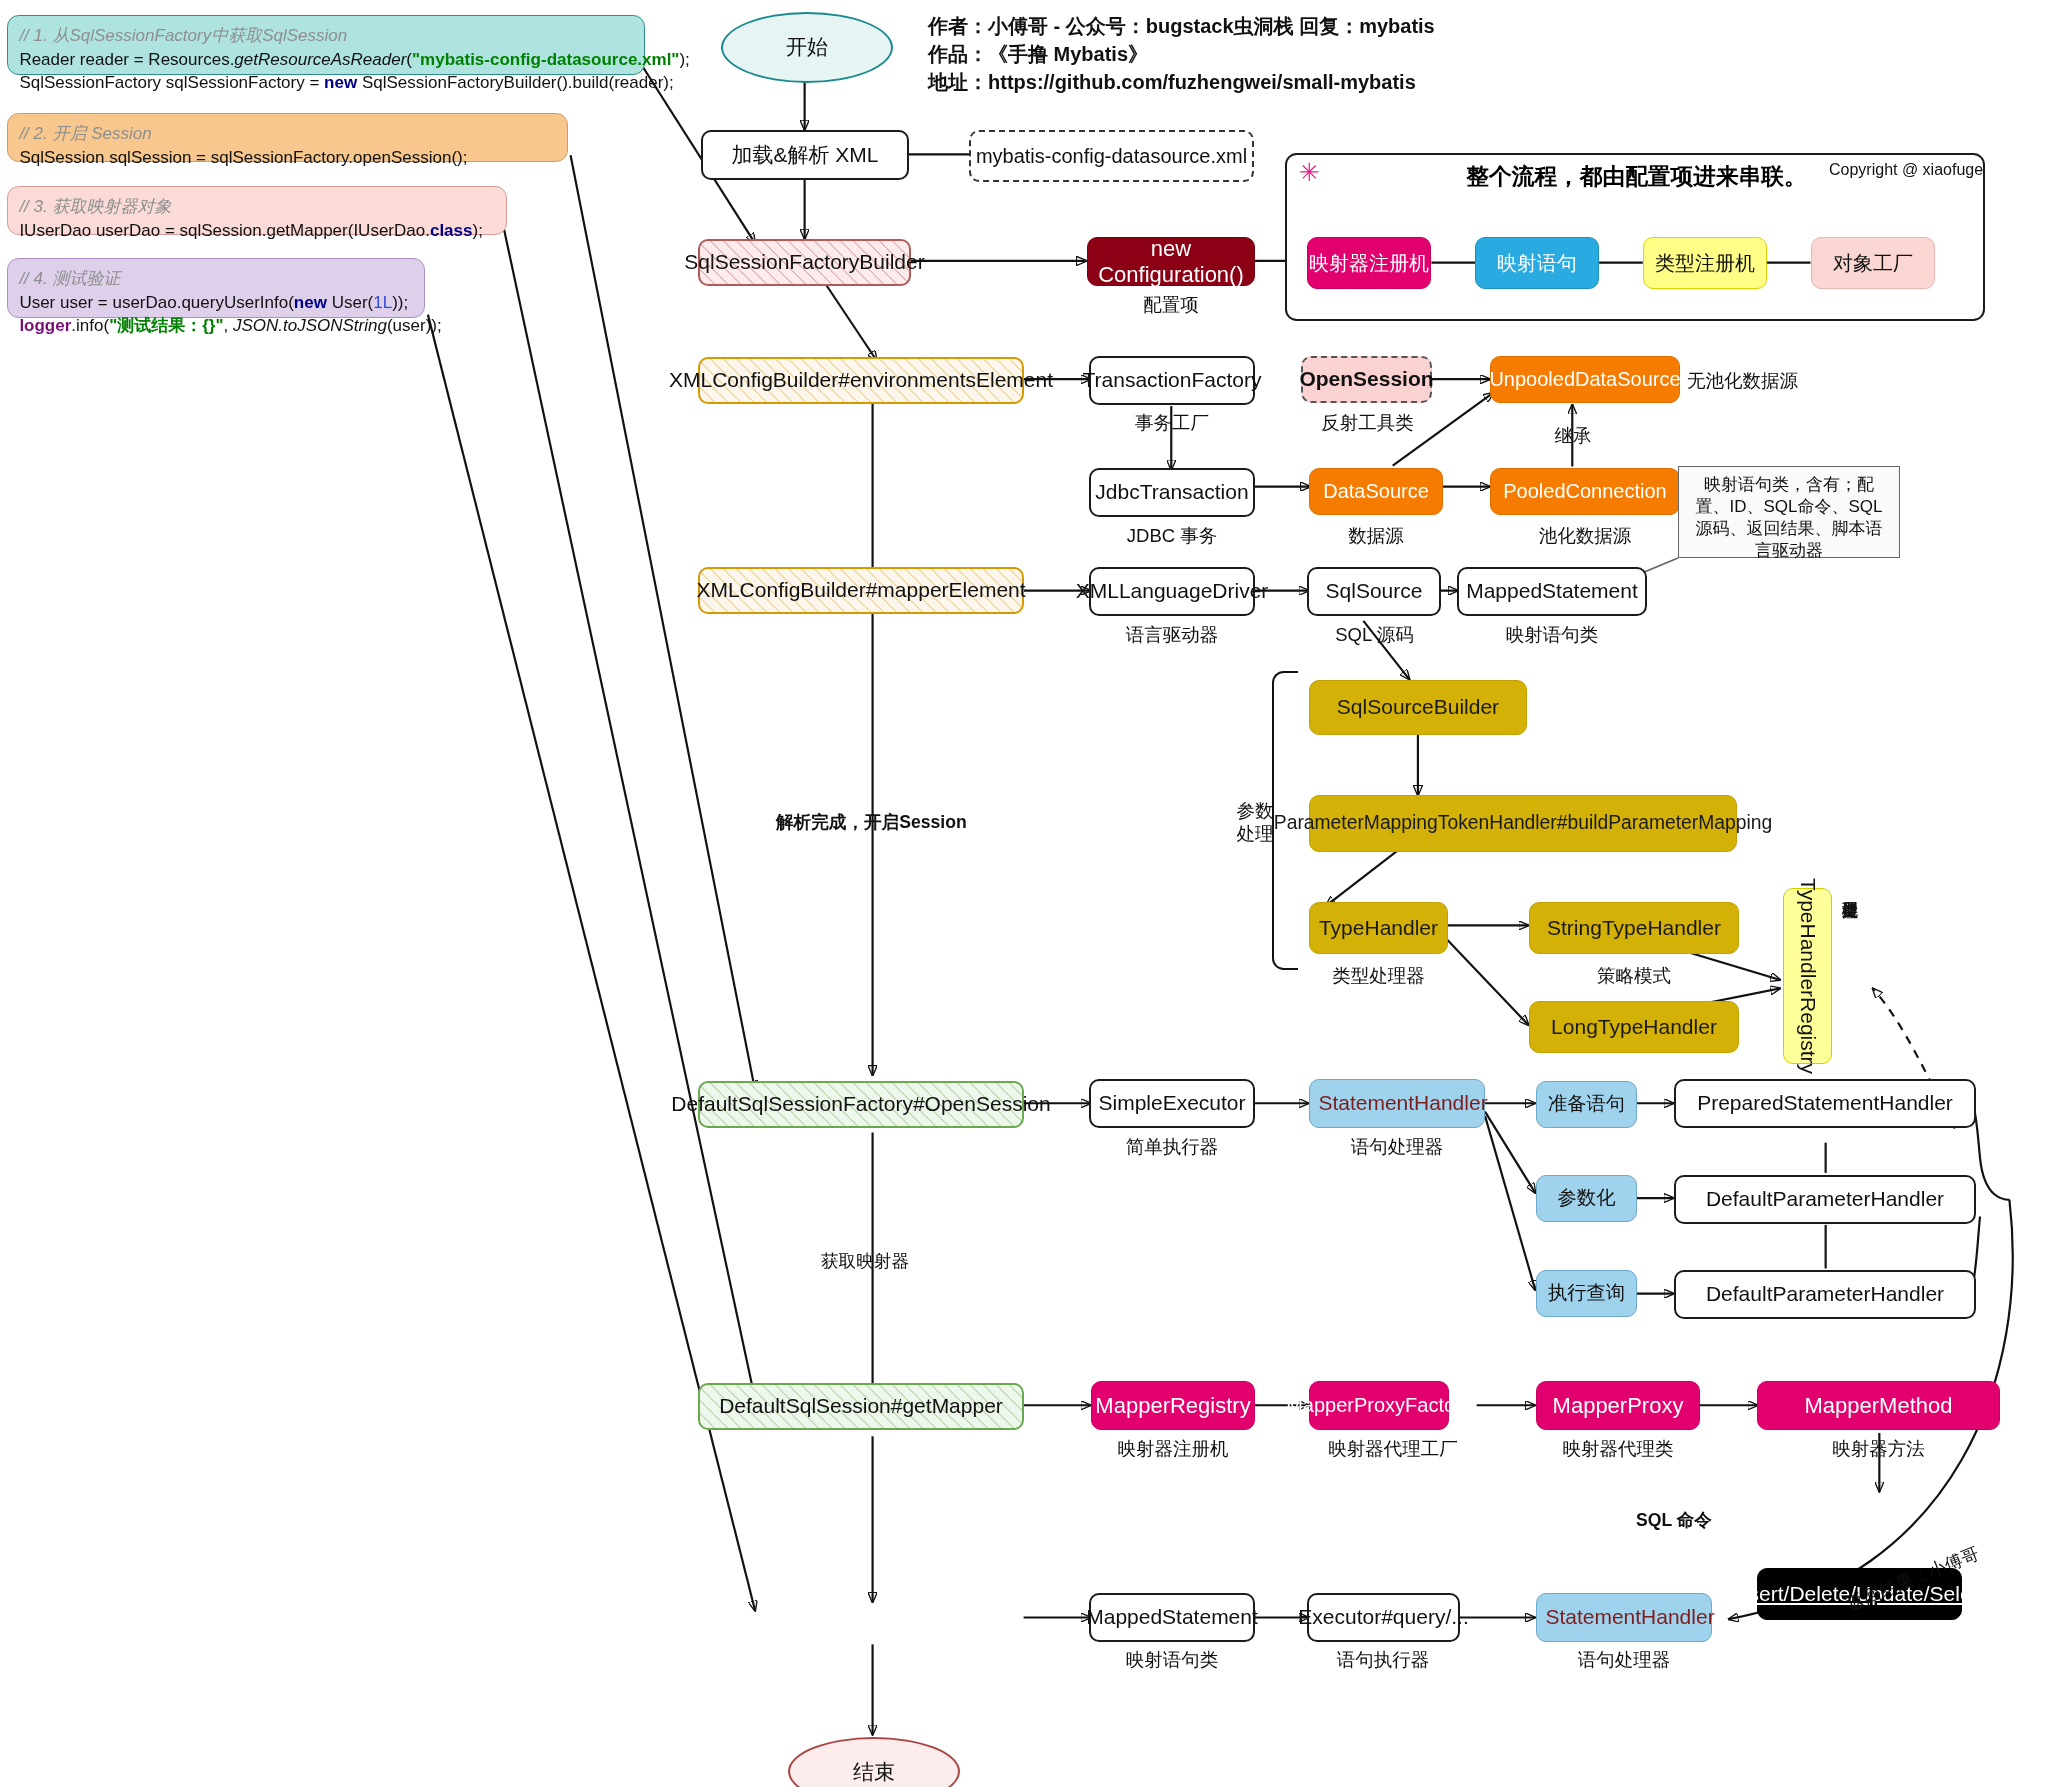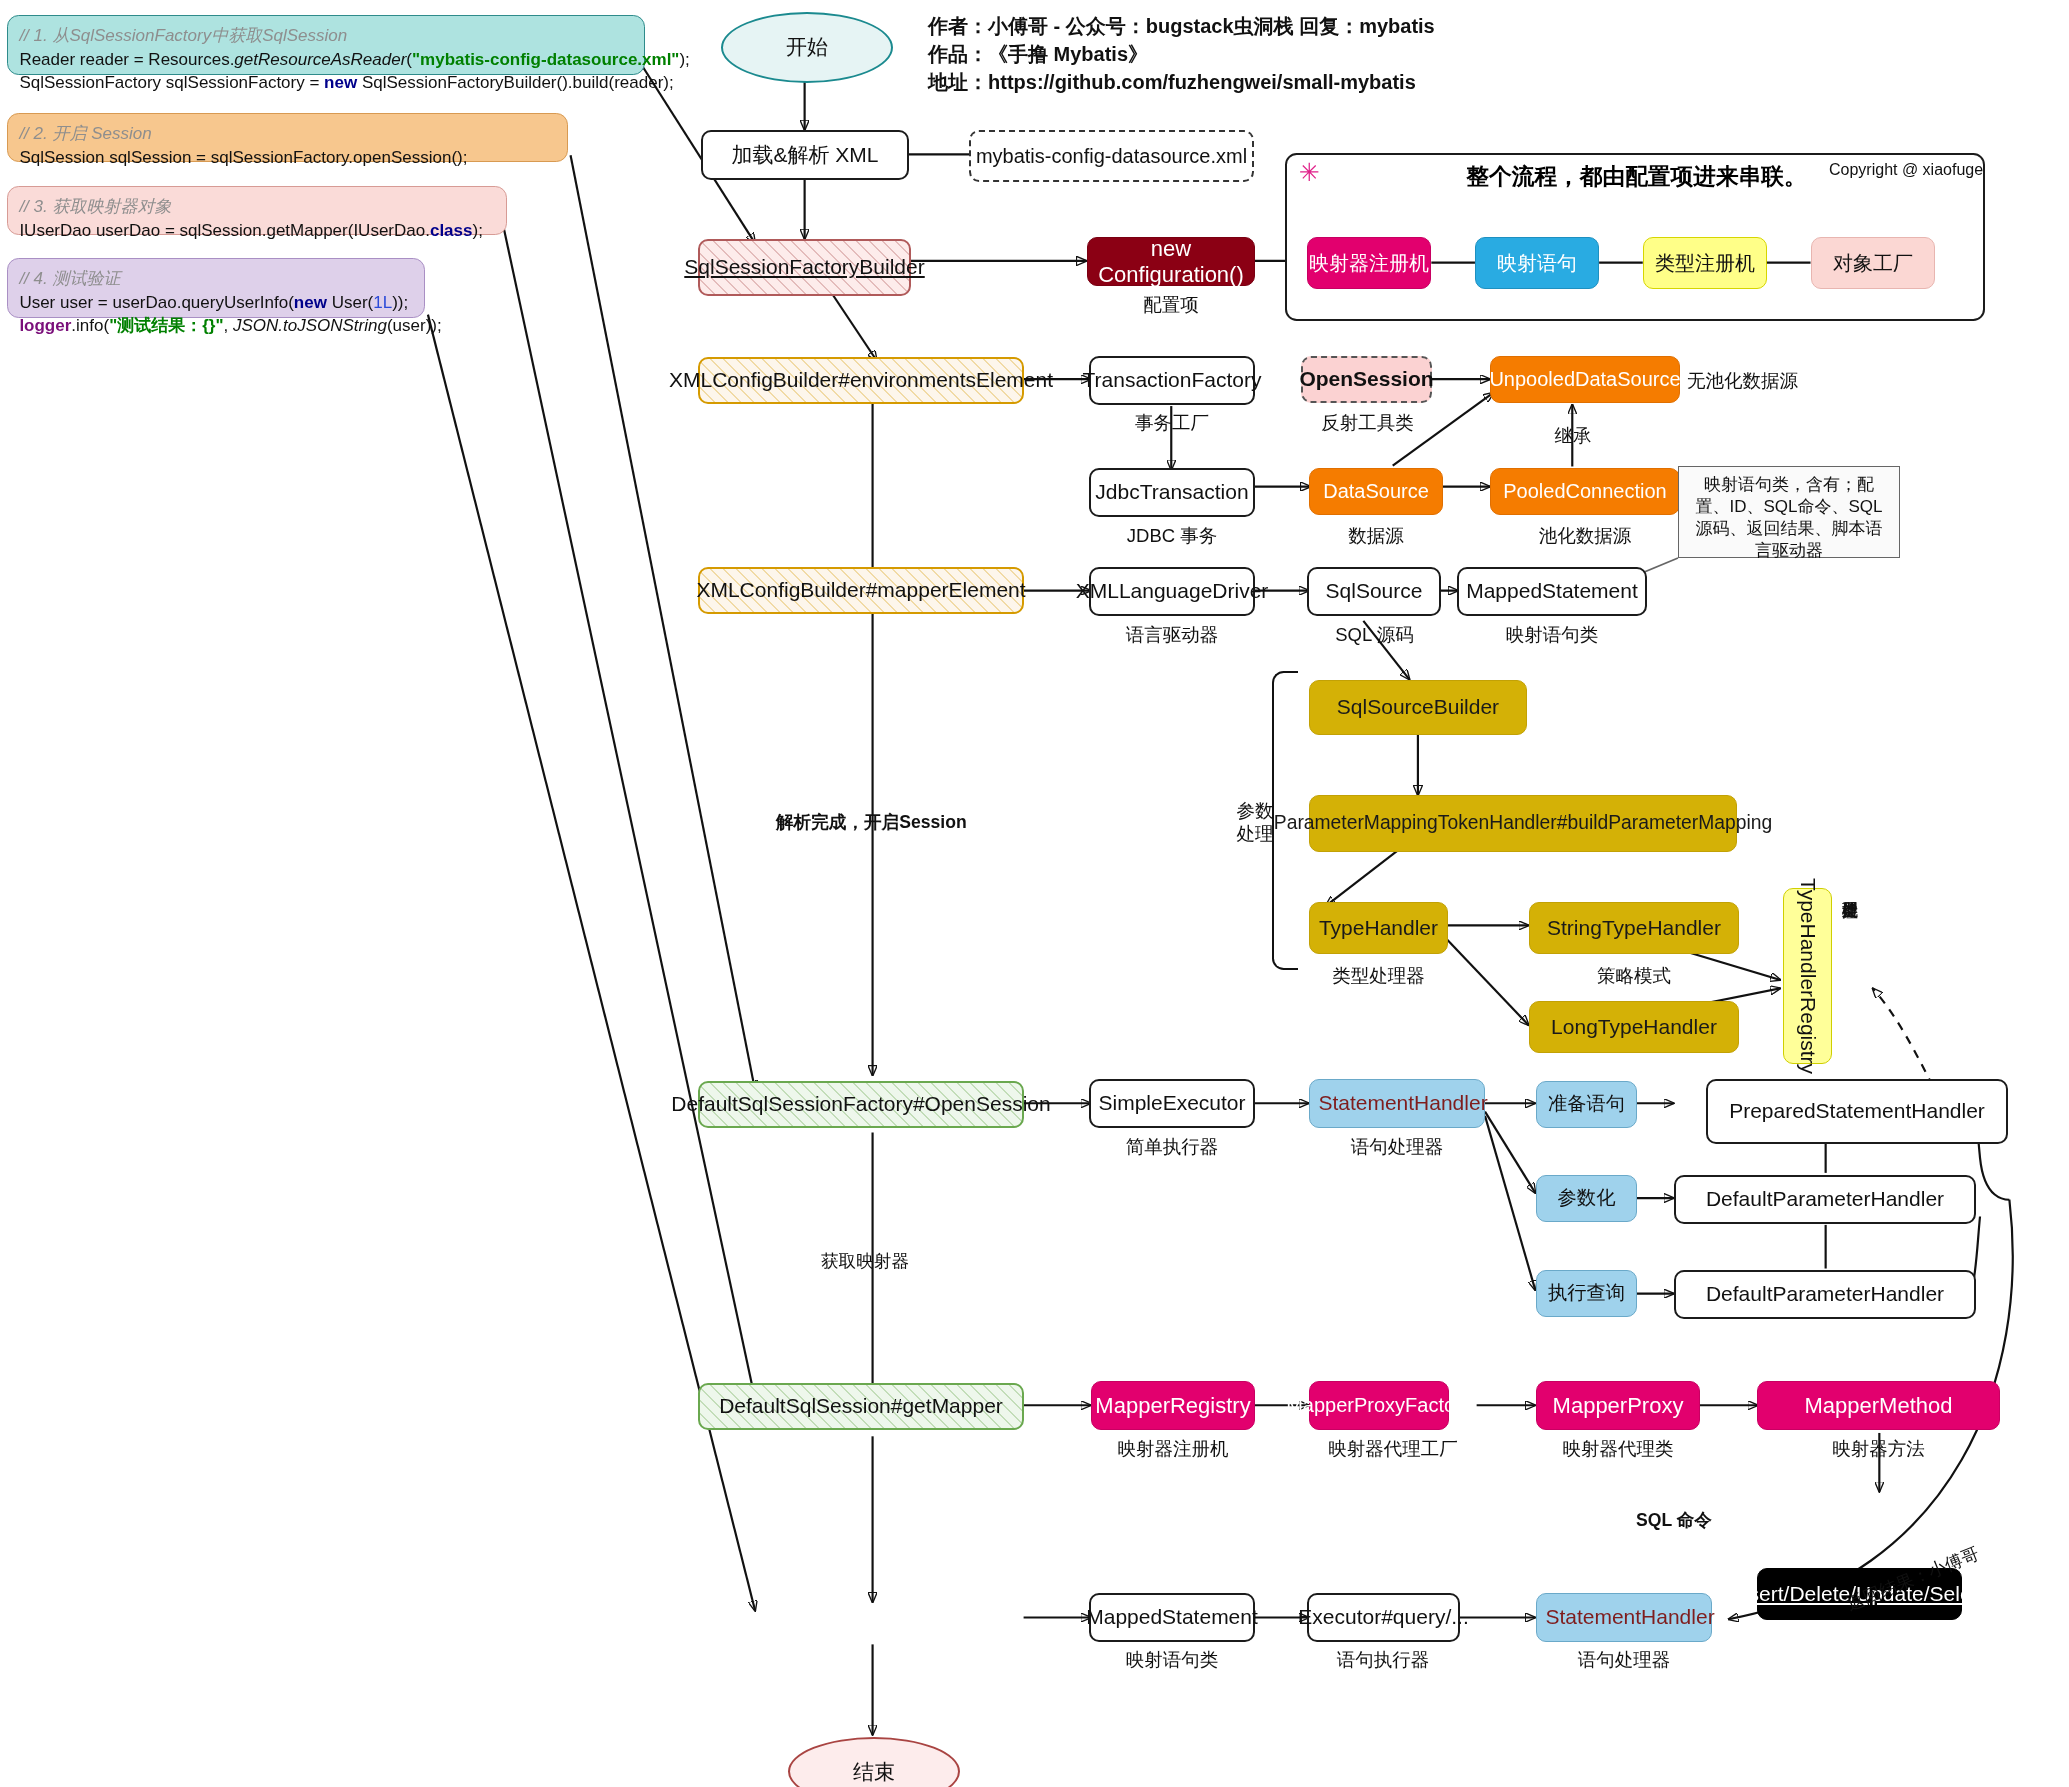--- a/index.html
+++ b/index.html
@@ -239,21 +239,21 @@
   </div>
 
   <div class="node n-plain" style="left:701px;top:130px;width:208px;height:50px;">
     <span>加载&amp;解析 XML</span>
   </div>
 
   <div class="node n-dashbox" style="left:969px;top:130px;width:285px;height:52px;">
     <span>mybatis-config-datasource.xml</span>
   </div>
 
-  <div class="node n-redpale hatch-red" style="left:698px;top:239px;width:213px;height:57px;text-decoration:underline;">
+  <div class="node n-redpale hatch-red" style="left:698px;top:239px;width:213px;height:47px;">
     <span>SqlSessionFactoryBuilder</span>
   </div>
 
   <div class="node n-darkred" style="left:1087px;top:237px;width:168px;height:49px;">
     <span>new Configuration()</span>
   </div>
   <div class="cap" style="left:1087px;top:292px;width:168px;">配置项</div>
 
   <div class="node n-amber hatch-amber" style="left:698px;top:357px;width:326px;height:47px;">
     <span>XMLConfigBuilder#environmentsElement</span>
@@ -360,21 +360,21 @@
   <div class="node n-blue-sm" style="left:1536px;top:1081px;width:101px;height:47px;">
     <span>准备语句</span>
   </div>
   <div class="node n-blue-sm" style="left:1536px;top:1175px;width:101px;height:47px;">
     <span>参数化</span>
   </div>
   <div class="node n-blue-sm" style="left:1536px;top:1270px;width:101px;height:47px;">
     <span>执行查询</span>
   </div>
 
-  <div class="node n-plain" style="left:1674px;top:1079px;width:302px;height:65px;margin-left:32px;">
+  <div class="node n-plain" style="left:1674px;top:1079px;width:302px;height:49px;">
     <span>PreparedStatementHandler</span>
   </div>
   <div class="node n-plain" style="left:1674px;top:1175px;width:302px;height:49px;">
     <span>DefaultParameterHandler</span>
   </div>
   <div class="node n-plain" style="left:1674px;top:1270px;width:302px;height:49px;">
     <span>DefaultParameterHandler</span>
   </div>
 
   <div class="node n-green hatch-green" style="left:698px;top:1383px;width:326px;height:47px;">

